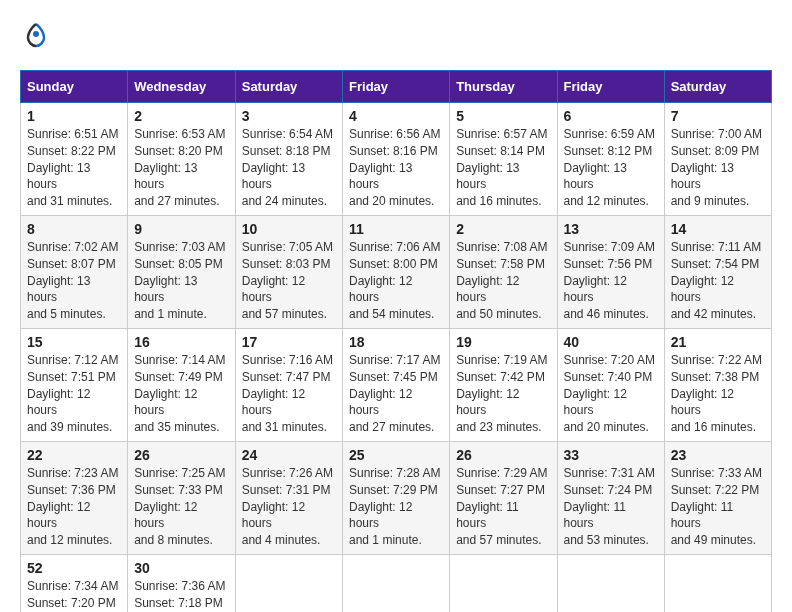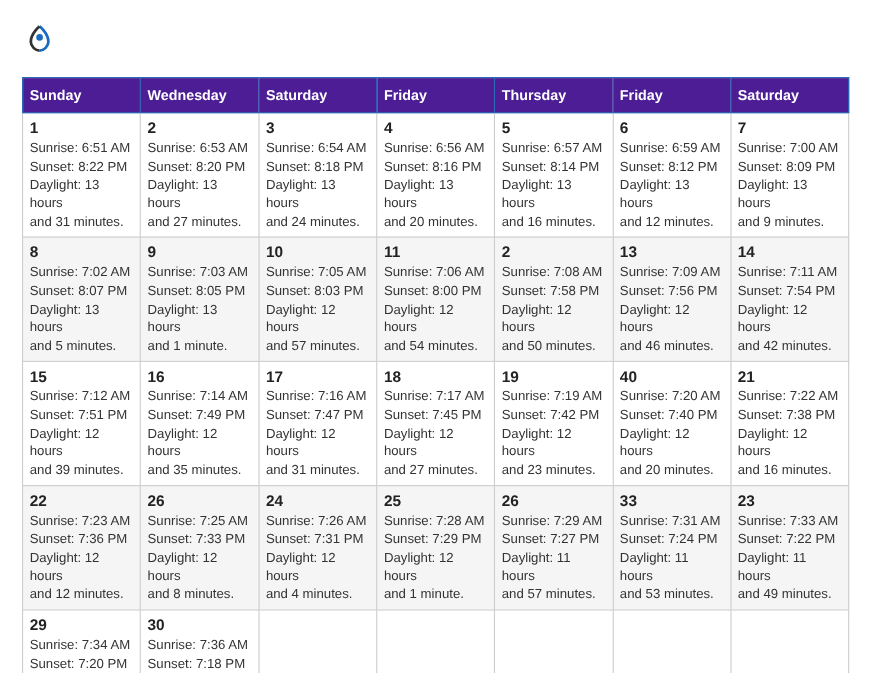--- a/index.html
+++ b/index.html
@@ -236,21 +236,21 @@
           <span class="day-number">33</span>
           <div class="day-info">Sunrise: 7:31 AM<br>Sunset: 7:24 PM<br>Daylight: 11 hours<br>and 53 minutes.</div>
         </td>
         <td>
           <span class="day-number">23</span>
           <div class="day-info">Sunrise: 7:33 AM<br>Sunset: 7:22 PM<br>Daylight: 11 hours<br>and 49 minutes.</div>
         </td>
       </tr>
       <tr>
         <td>
-          <span class="day-number">29</span>
+          <span class="day-number">52</span>
           <div class="day-info">Sunrise: 7:34 AM<br>Sunset: 7:20 PM<br>Daylight: 11 hours<br>and 45 minutes.</div>
         </td>
         <td>
           <span class="day-number">30</span>
           <div class="day-info">Sunrise: 7:36 AM<br>Sunset: 7:18 PM<br>Daylight: 11 hours<br>and 42 minutes.</div>
         </td>
         <td class="empty-cell"></td>
         <td class="empty-cell"></td>
         <td class="empty-cell"></td>
         <td class="empty-cell"></td>

